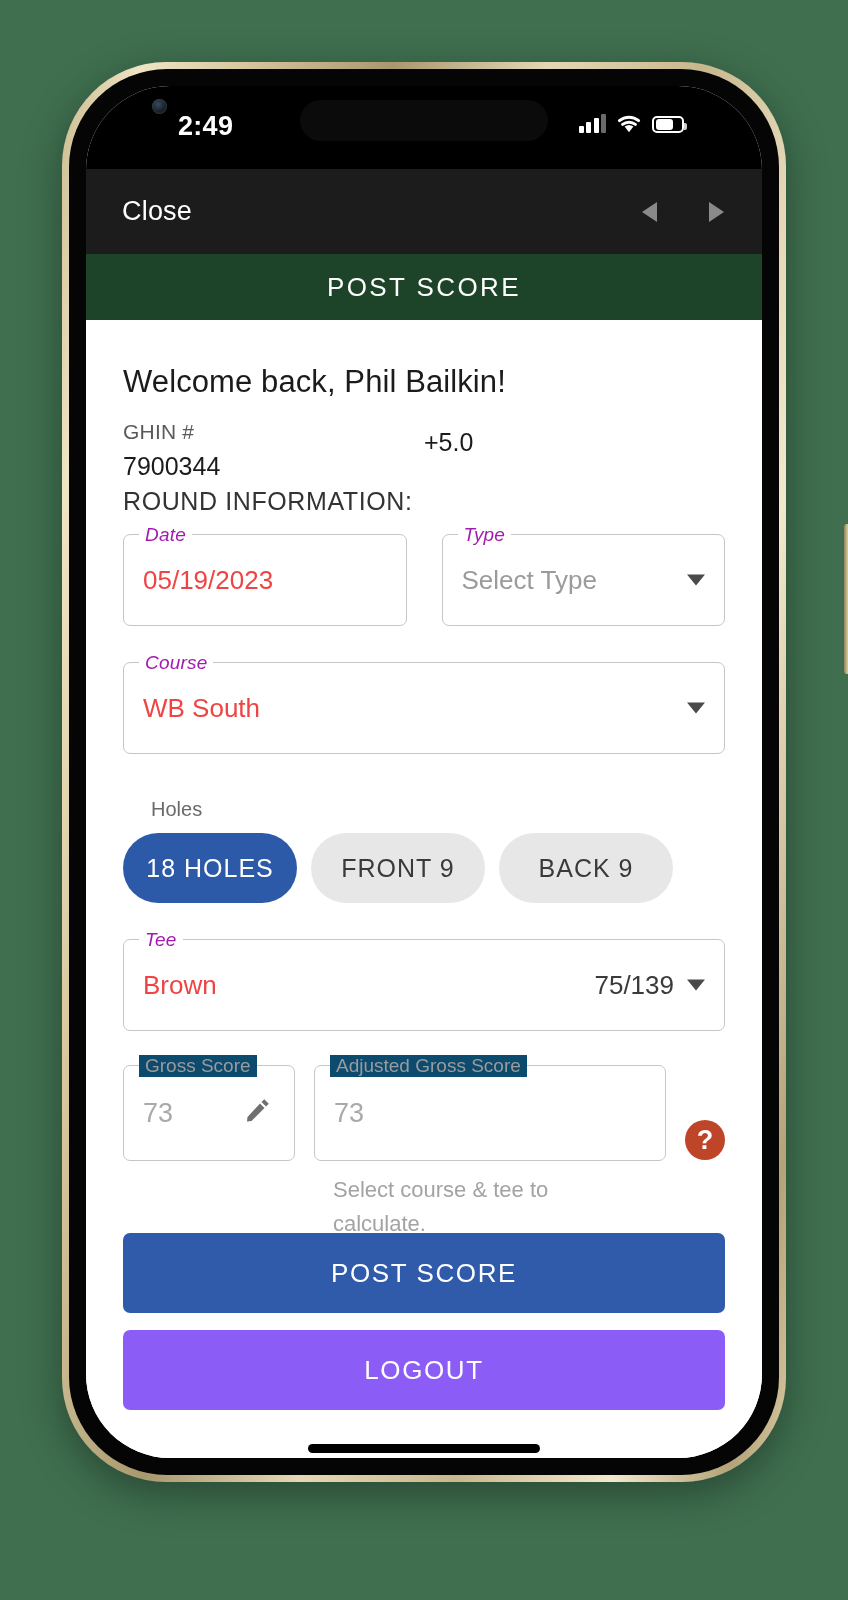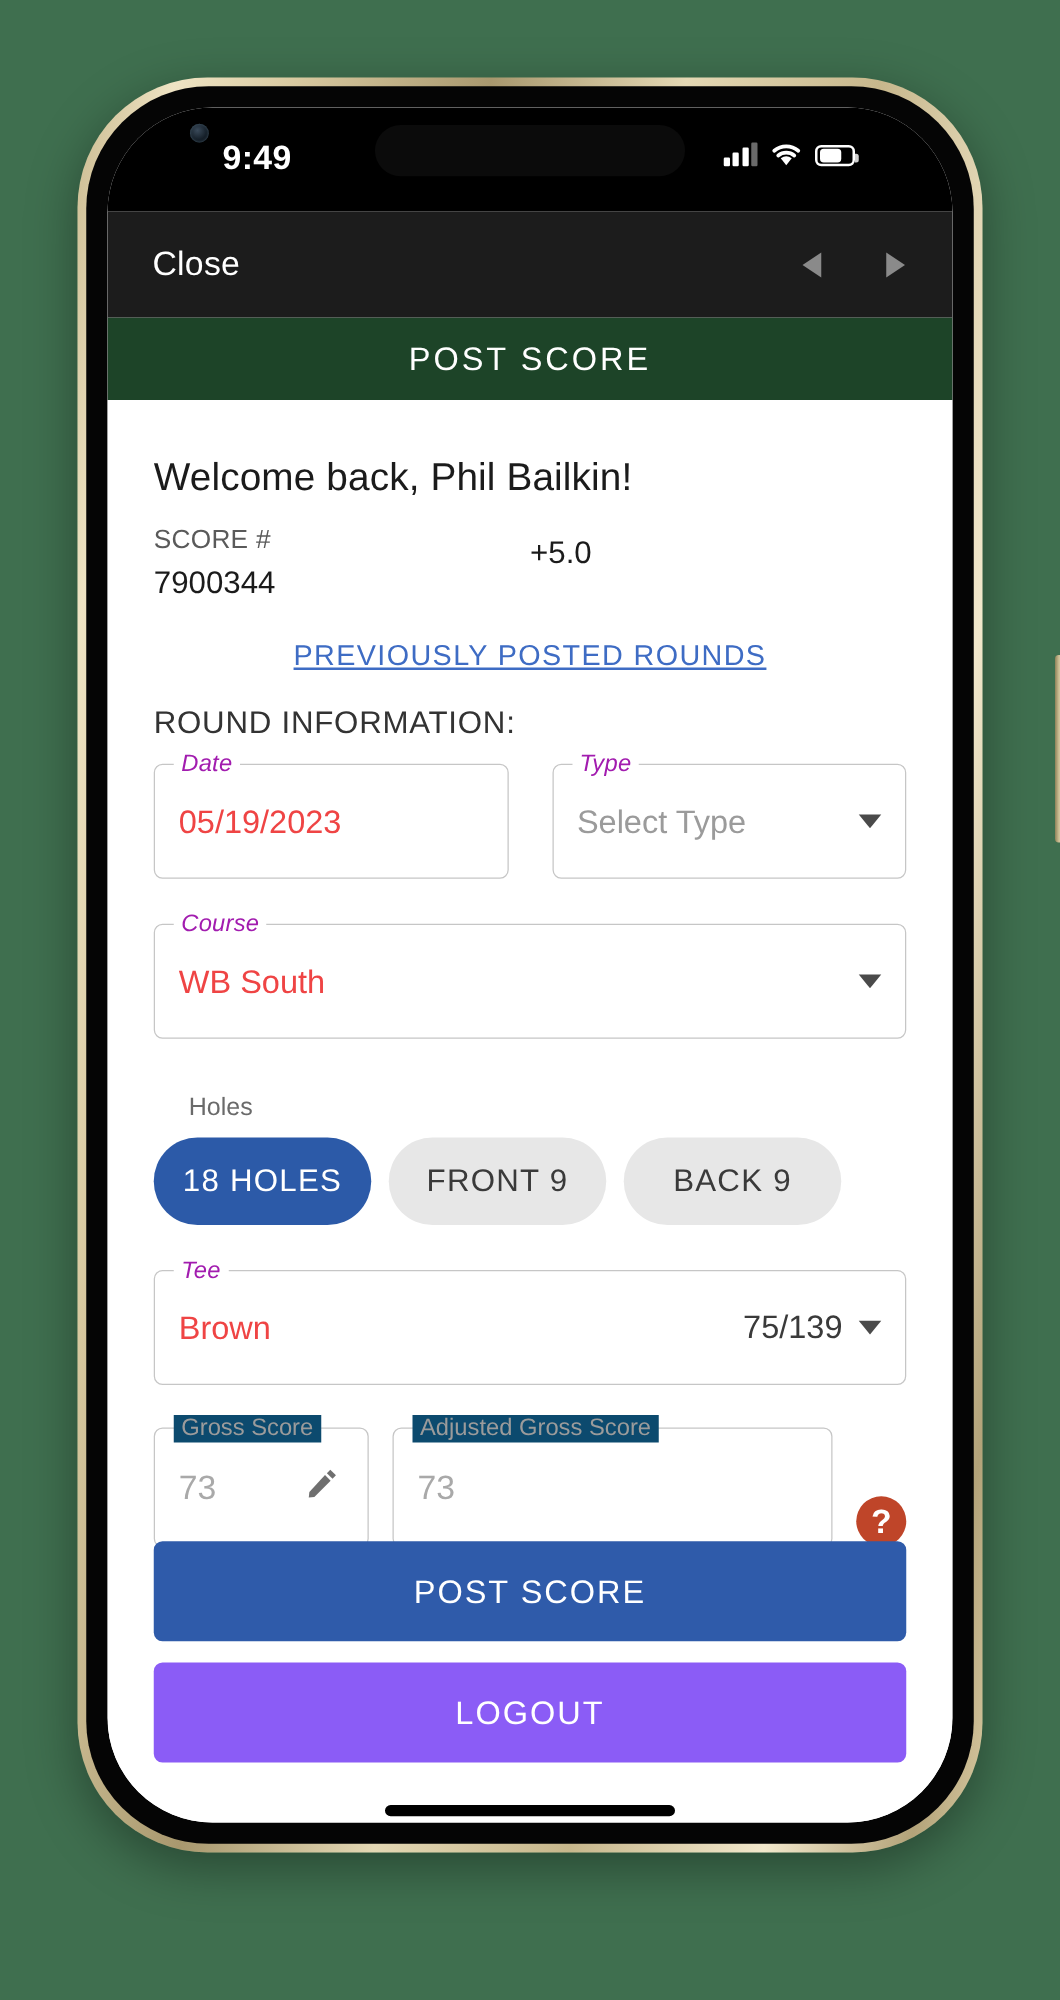--- a/index.html
+++ b/index.html
@@ -259,21 +259,21 @@
   <div class="btn-side mute-switch"></div>
   <div class="btn-side vol-up"></div>
   <div class="btn-side vol-down"></div>
 
   <div class="phone-bezel">
     <div class="screen">
 
       <div class="statusbar">
         <div class="island"></div>
         <div class="camera-dot"></div>
-        <div class="clock">9:49</div>
+        <div class="clock">2:49</div>
         <div class="status-icons">
           <div class="signal">
             <i></i>
               <i></i>
               <i></i>
               <i></i>
           </div>
           <div class="wifi">
             <svg width="24" height="19" viewBox="0 0 24 19">
               <path d="M12 18.2 L7.6 12.6 A7.2 7.2 0 0 1 16.4 12.6 Z" fill="#fff"></path>
@@ -298,31 +298,28 @@
       <div class="app-header">
         <span>POST SCORE</span>
       </div>
 
       <div class="content">
 
         <div class="welcome">Welcome back, Phil Bailkin!</div>
 
         <div class="stats-row">
           <div class="stat">
-            <div class="stat-label">SCORE #</div>
+            <div class="stat-label">GHIN #</div>
             <div class="stat-value">7900344</div>
           </div>
           <div class="stat">
             <div class="stat-value">+5.0</div>
           </div>
         </div>
 
-        <div class="prev-link-wrap">
-          <span class="prev-link">PREVIOUSLY POSTED ROUNDS</span>
-        </div>
 
         <div class="section-title">ROUND INFORMATION:</div>
 
         <div class="row2">
           <div class="field">
             <span class="flabel">Date</span>
             <span class="fvalue">05/19/2023</span>
           </div>
           <div class="field">
             <span class="flabel">Type</span>

